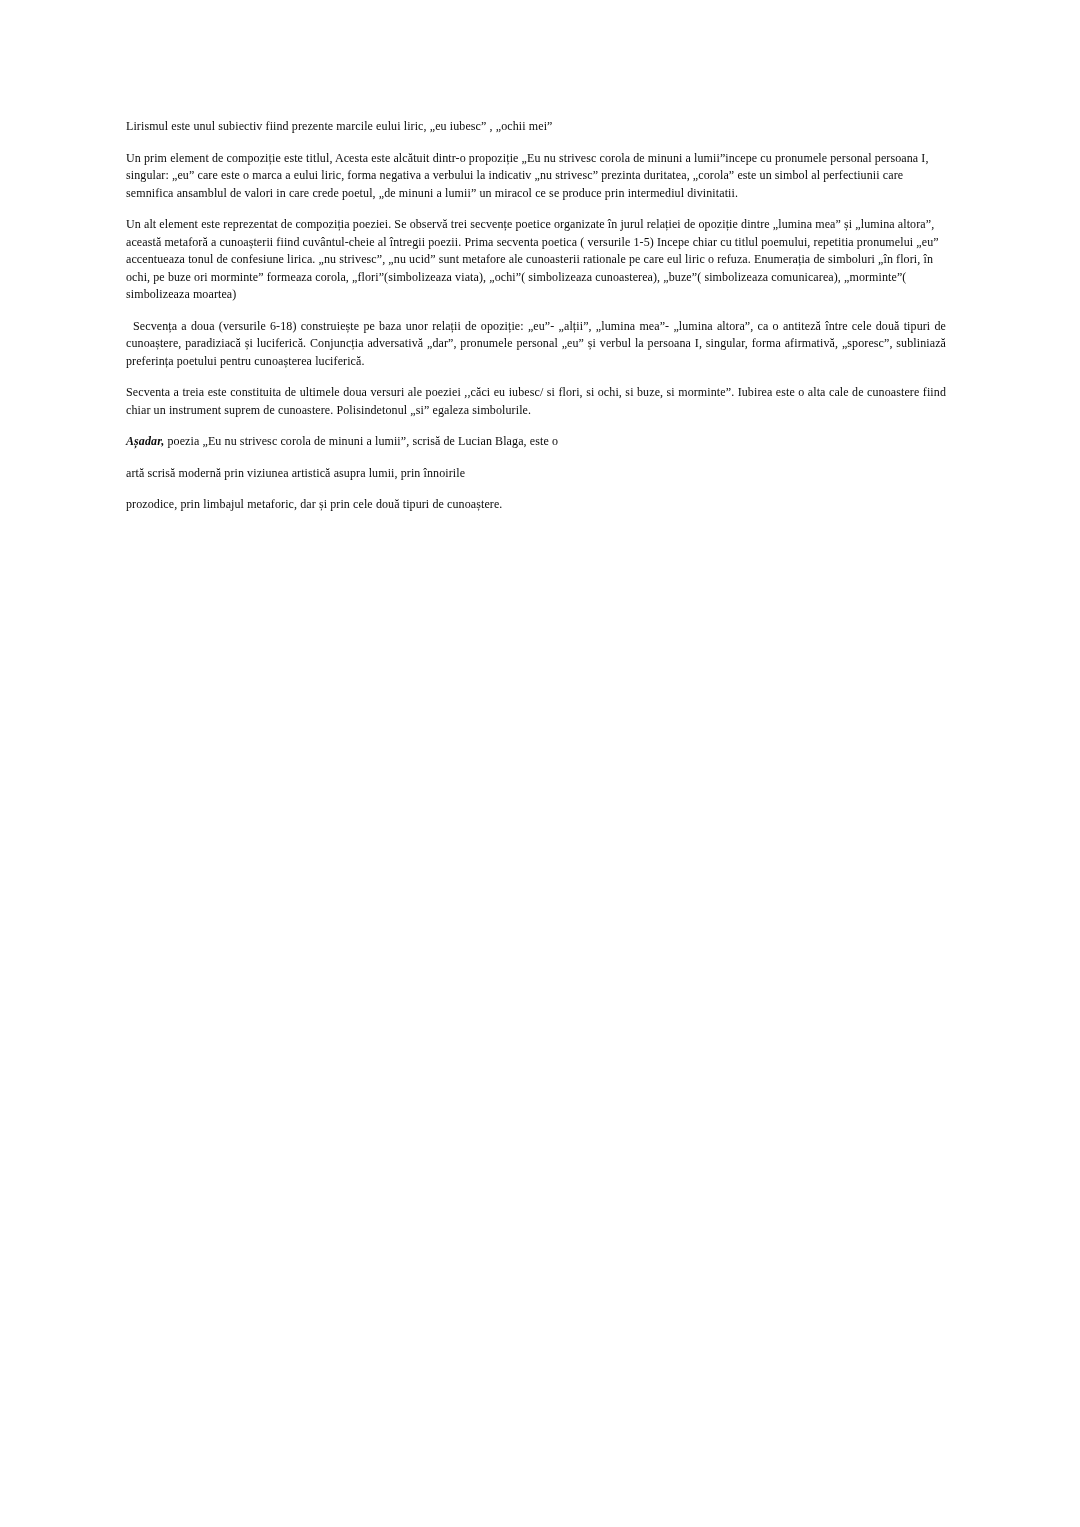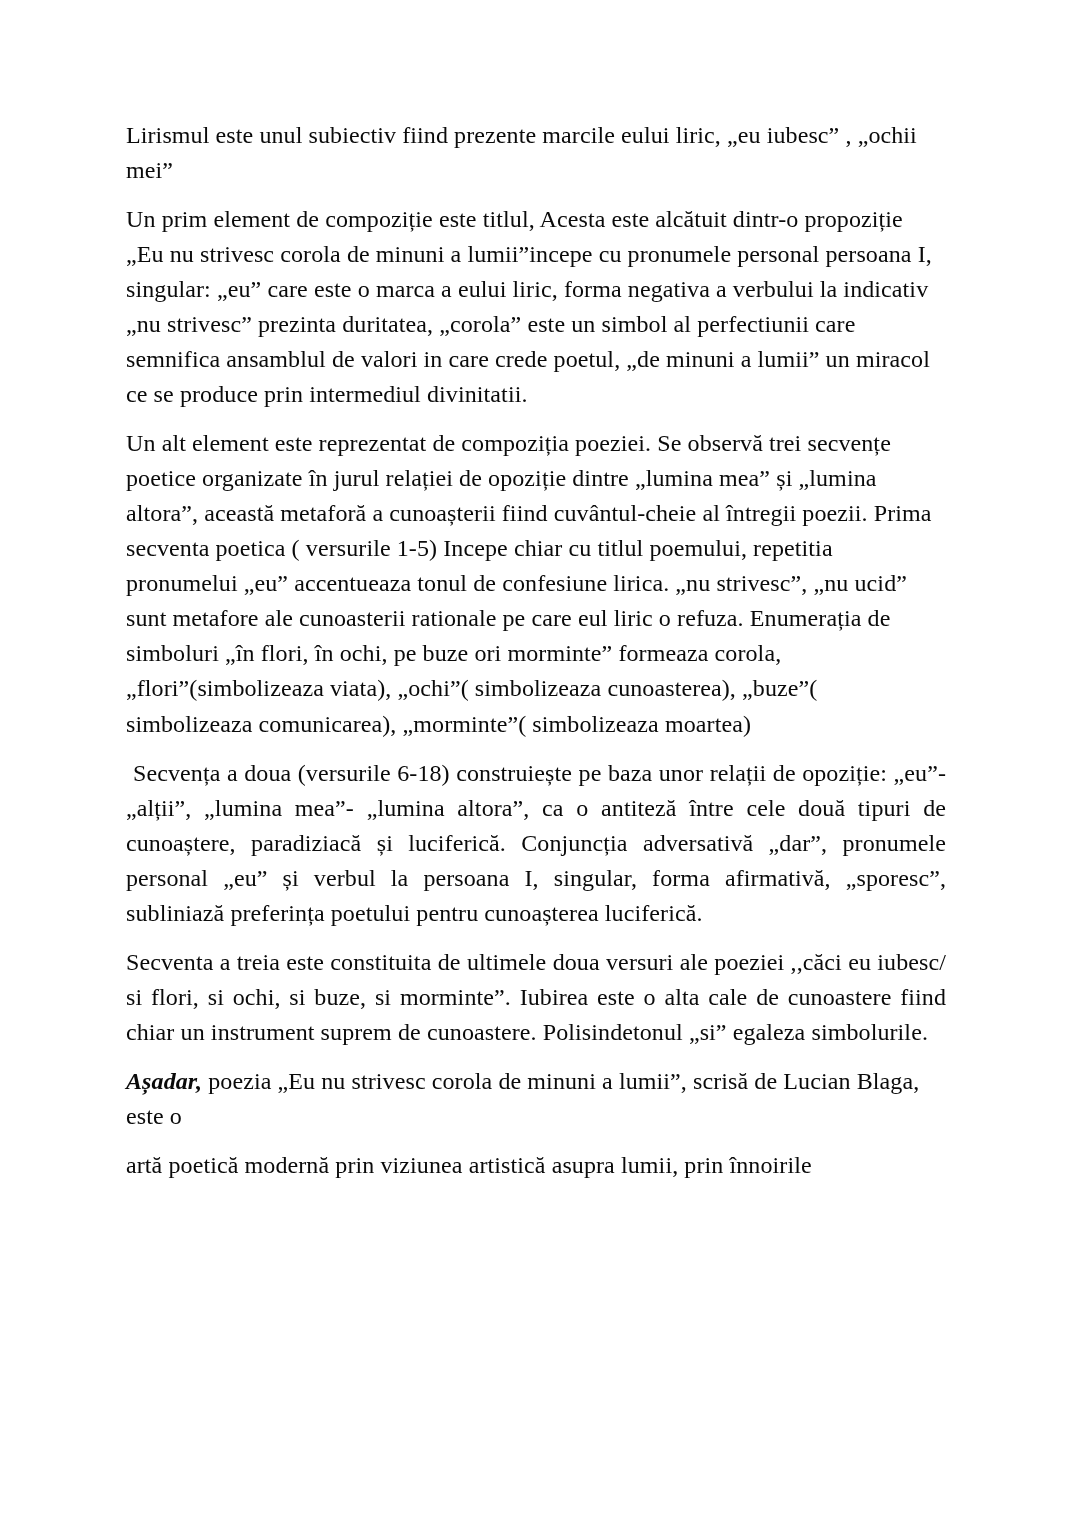--- a/index.html
+++ b/index.html
@@ -16,35 +16,36 @@
     overflow: hidden;
   }
   .page {
     position: absolute;
     left: 126px;
     top: 118px;
     width: 832px;
   }
   .para {
     margin: 0 12px 14px 0;
-    font-size: 24px;
+    font-size: 12px;
     line-height: 1.46;
     text-align: left;
     letter-spacing: 0.1px;
   }
   .para.justify { text-align: justify; }
   .para.indent { text-indent: 7px; }
   .seg-regular { font-style: normal; font-weight: normal; }
   .seg-italic { font-weight: normal; }
   .seg-bold-italic { font-style: italic; font-weight: bold; }
 </style>
 </head>
 <body>
 
 <div class="page">
     <p class="para"><span class="seg-regular">Lirismul este unul subiectiv fiind prezente marcile eului liric, „eu iubesc” , „ochii mei”</span></p>
     <p class="para"><span class="seg-regular">Un prim element de compoziție este </span><span class="seg-italic">titlul, Acesta este alcătuit dintr-o propoziție „Eu nu strivesc corola de minuni a lumii”incepe cu pronumele personal persoana I, singular: „eu” care este o marca a eului liric, forma negativa a verbului la indicativ „nu strivesc” prezinta duritatea, „corola” este un simbol al perfectiunii care semnifica ansamblul de valori in care crede poetul, „de minuni a lumii” un miracol ce se produce prin intermediul divinitatii.</span></p>
     <p class="para"><span class="seg-italic">Un alt element este reprezentat de compoziția poeziei. Se observă trei secvențe poetice organizate în jurul relației de opoziție dintre „lumina mea” și „lumina altora”, această metaforă a cunoașterii fiind cuvântul-cheie al întregii poezii. Prima secventa poetica ( versurile 1-5) Incepe chiar cu titlul poemului, repetitia pronumelui „eu” accentueaza tonul de confesiune lirica. „nu strivesc”, „nu ucid” sunt metafore ale cunoasterii rationale pe care eul liric o refuza. Enumerația de simboluri „în flori, în ochi, pe buze ori morminte” formeaza corola, „flori”(simbolizeaza viata), „ochi”( simbolizeaza cunoasterea), „buze”( simbolizeaza comunicarea), „morminte”( simbolizeaza moartea)</span></p>
     <p class="para justify indent"><span class="seg-italic">Secvența a doua (versurile 6-18) construiește pe baza unor relații de opoziție: „eu”- „alții”, „lumina mea”- „lumina altora”, ca o antiteză între cele două tipuri de cunoaștere, paradiziacă și luciferică. Conjuncția adversativă „dar”, pronumele personal „eu” și verbul la persoana I, singular, forma afirmativă, „sporesc”, subliniază preferința poetului pentru cunoașterea luciferică.</span></p>
     <p class="para justify"><span class="seg-italic">Secventa a treia este constituita de ultimele doua versuri ale poeziei ,,căci eu iubesc/ si flori, si ochi, si buze, si morminte”. Iubirea este o alta cale de cunoastere fiind chiar un instrument suprem de cunoastere. Polisindetonul „si” egaleza simbolurile.</span></p>
     <p class="para"><span class="seg-bold-italic">Așadar,</span><span class="seg-italic"> poezia „Eu nu strivesc corola de minuni a lumii”, scrisă de Lucian Blaga, este o</span></p>
-    <p class="para"><span class="seg-italic">artă poetică modernă prin viziunea artistică asupra lumii, prin înnoirile</span></p>
+    <p class="para"><span class="seg-italic">artă scrisă modernă prin viziunea artistică asupra lumii, prin înnoirile</span></p>
+    <p class="para"><span class="seg-italic">prozodice, prin limbajul metaforic, dar și prin cele două tipuri de cunoaștere.</span></p>
   </div>
 
 </body></html>

